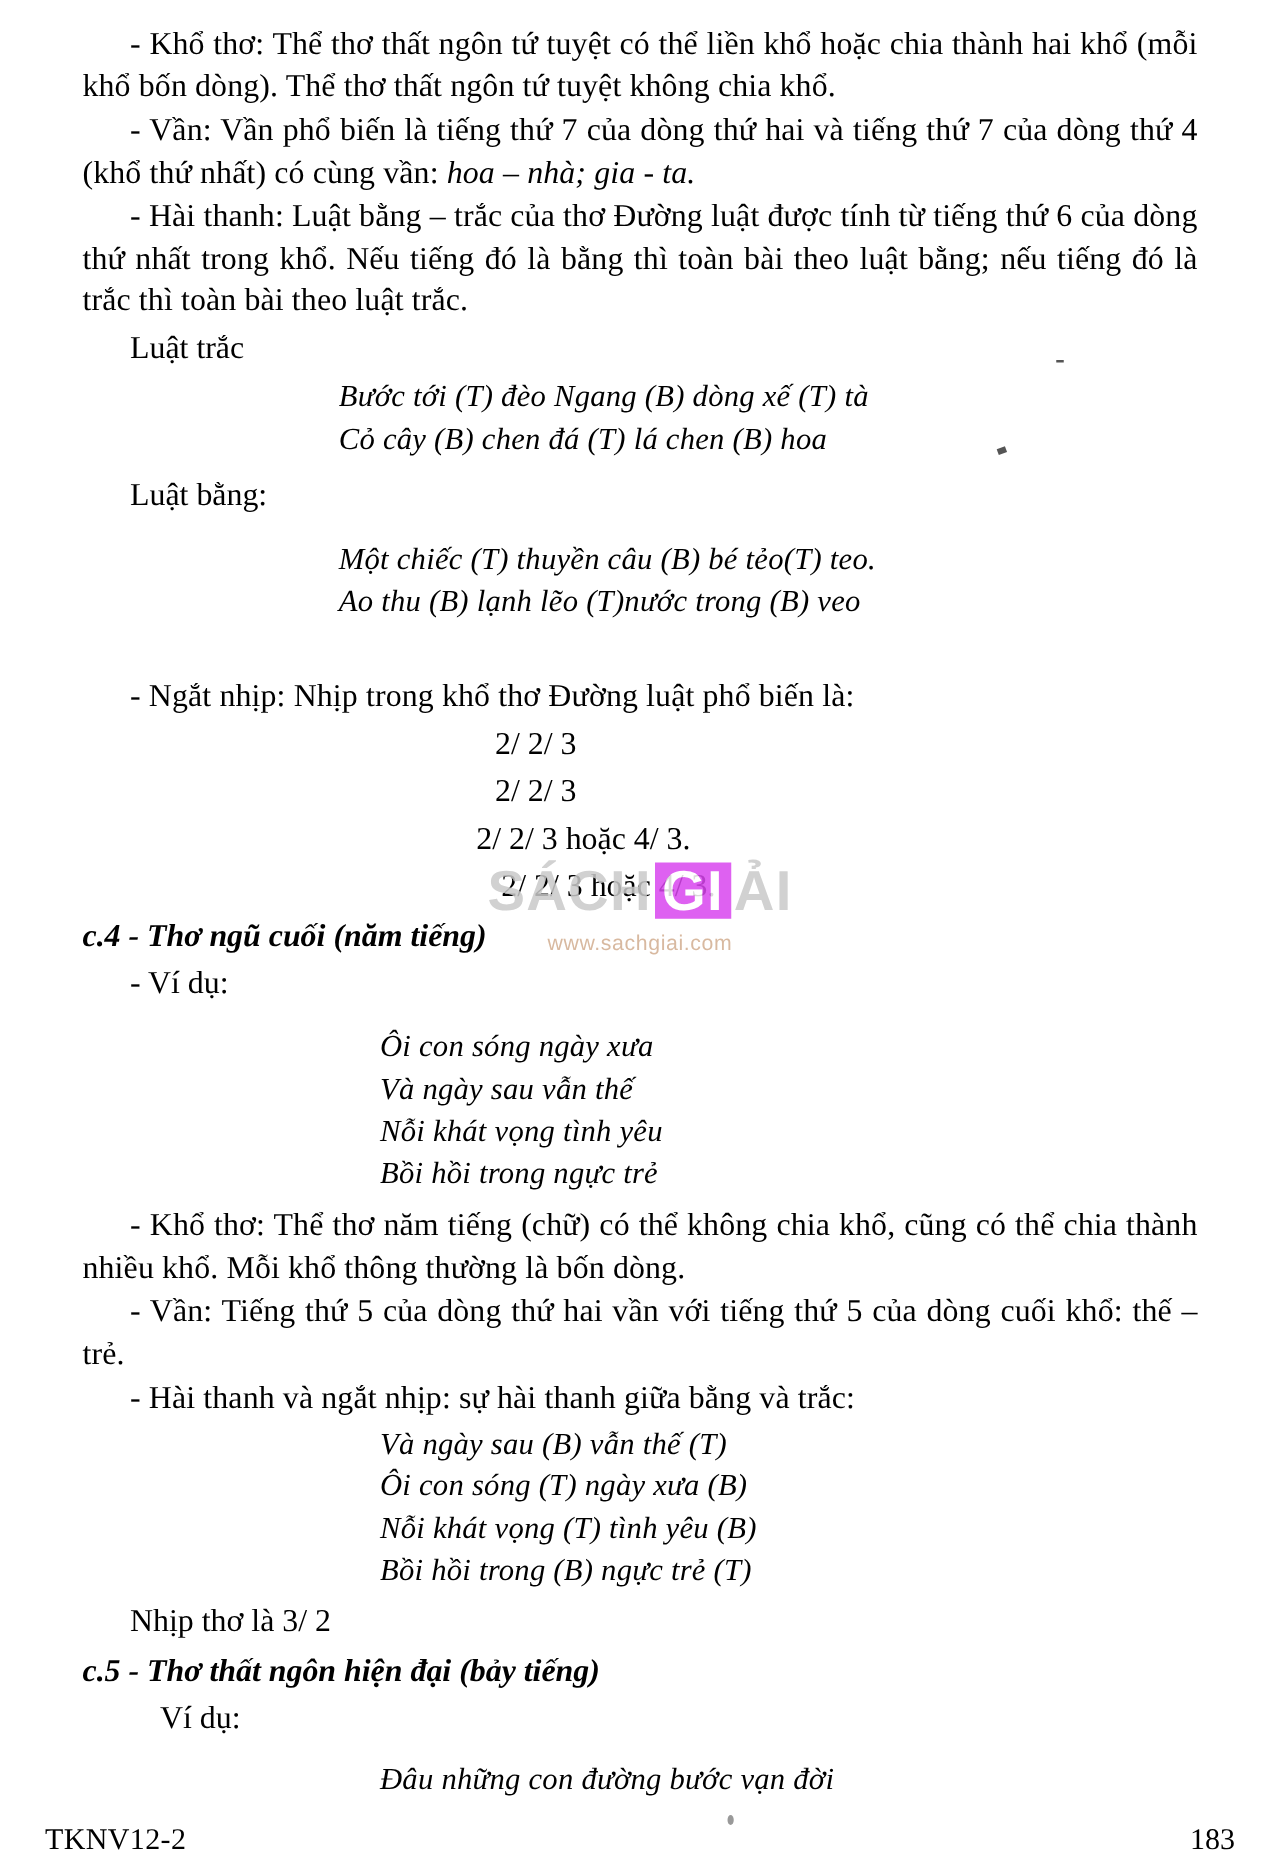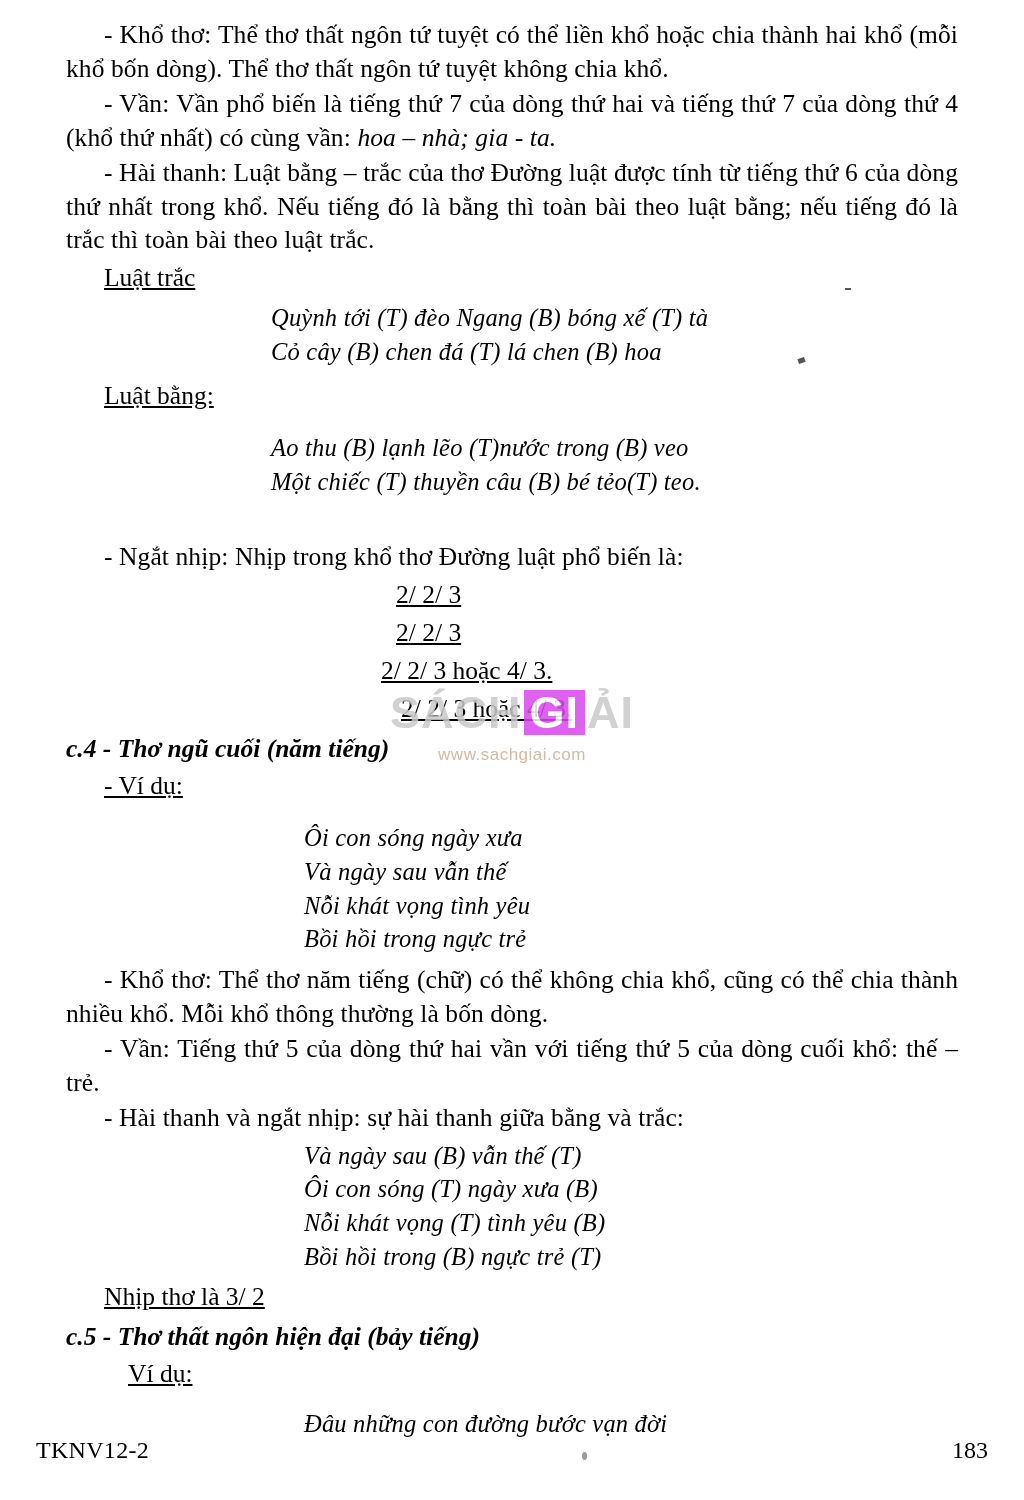--- a/index.html
+++ b/index.html
@@ -68,21 +68,20 @@
   .para.indent {
     text-indent: 38px;
   }
   .para .ital {
     font-style: italic;
   }
   .plain-line {
     font-size: 25.5px;
     line-height: 1.33;
     margin: 4px 0 0 0;
-    text-decoration: underline;
   }
   .ind-1 { padding-left: 38px; }
   .ind-2 { padding-left: 205px; }
   .ind-3 { padding-left: 238px; }
   .ind-4 { padding-left: 330px; }
 
   .verse {
     font-size: 24.5px;
     font-style: italic;
     line-height: 1.38;
@@ -105,21 +104,21 @@
     padding-right: 210px;
     margin-top: 7px;
   }
   .gap-lg { height: 26px; }
 
   
   .footer {
     position: absolute;
     left: 36px;
     right: 36px;
-    bottom: 36px;
+    bottom: 14px;
     display: flex;
     justify-content: space-between;
     align-items: center;
     font-size: 24px;
     font-family: "Liberation Serif", serif;
   }
   .footer .left { letter-spacing: .3px; }
   .footer .right { font-weight: normal; }
 
   
@@ -142,29 +141,29 @@
 
   <p class="para indent">- Khổ thơ: Thể thơ thất ngôn tứ tuyệt có thể liền khổ hoặc chia thành hai khổ (mỗi khổ bốn dòng). Thể thơ thất ngôn tứ tuyệt không chia khổ.</p>
 
   <p class="para indent"><span>- Vần: Vần phổ biến là tiếng thứ 7 của dòng thứ hai và tiếng thứ 7 của dòng thứ 4 (khổ thứ nhất) có cùng vần: </span><span class="ital">hoa – nhà; gia - ta.</span></p>
 
   <p class="para indent">- Hài thanh: Luật bằng – trắc của thơ Đường luật được tính từ tiếng thứ 6 của dòng thứ nhất trong khổ. Nếu tiếng đó là bằng thì toàn bài theo luật bằng; nếu tiếng đó là trắc thì toàn bài theo luật trắc.</p>
 
   <div class="plain-line ind-1">Luật trắc</div>
 
   <div class="verse-block">
-    <div class="verse ind-2">Quỳnh tới (T) đèo Ngang (B) bóng xế (T) tà</div>
+    <div class="verse ind-2">Bước tới (T) đèo Ngang (B) dòng xế (T) tà</div>
     <div class="verse ind-2">Cỏ cây (B) chen đá (T) lá chen (B) hoa</div>
   </div>
 
   <div class="plain-line ind-1" style="margin-top:10px;">Luật bằng:</div>
 
   <div class="verse-block" style="margin-top:18px;">
+    <div class="verse ind-2">Một chiếc (T) thuyền câu (B) bé tẻo(T) teo.</div>
     <div class="verse ind-2">Ao thu (B) lạnh lẽo (T)nước trong (B) veo</div>
-    <div class="verse ind-2">Một chiếc (T) thuyền câu (B) bé tẻo(T) teo.</div>
   </div>
 
   <div class="gap-lg"></div>
 
   <p class="para indent" style="margin-top:16px;">- Ngắt nhịp: Nhịp trong khổ thơ Đường luật phổ biến là:</p>
 
   <div class="plain-line ind-4">2/ 2/ 3</div>
   <div class="plain-line ind-4">2/ 2/ 3</div>
   <div class="plain-line ind-3" style="padding-left:315px;">2/ 2/ 3 hoặc 4/ 3.</div>
   <div class="plain-line ind-3" style="padding-left:335px;">2/ 2/ 3 hoặc 4/ 3.</div>

